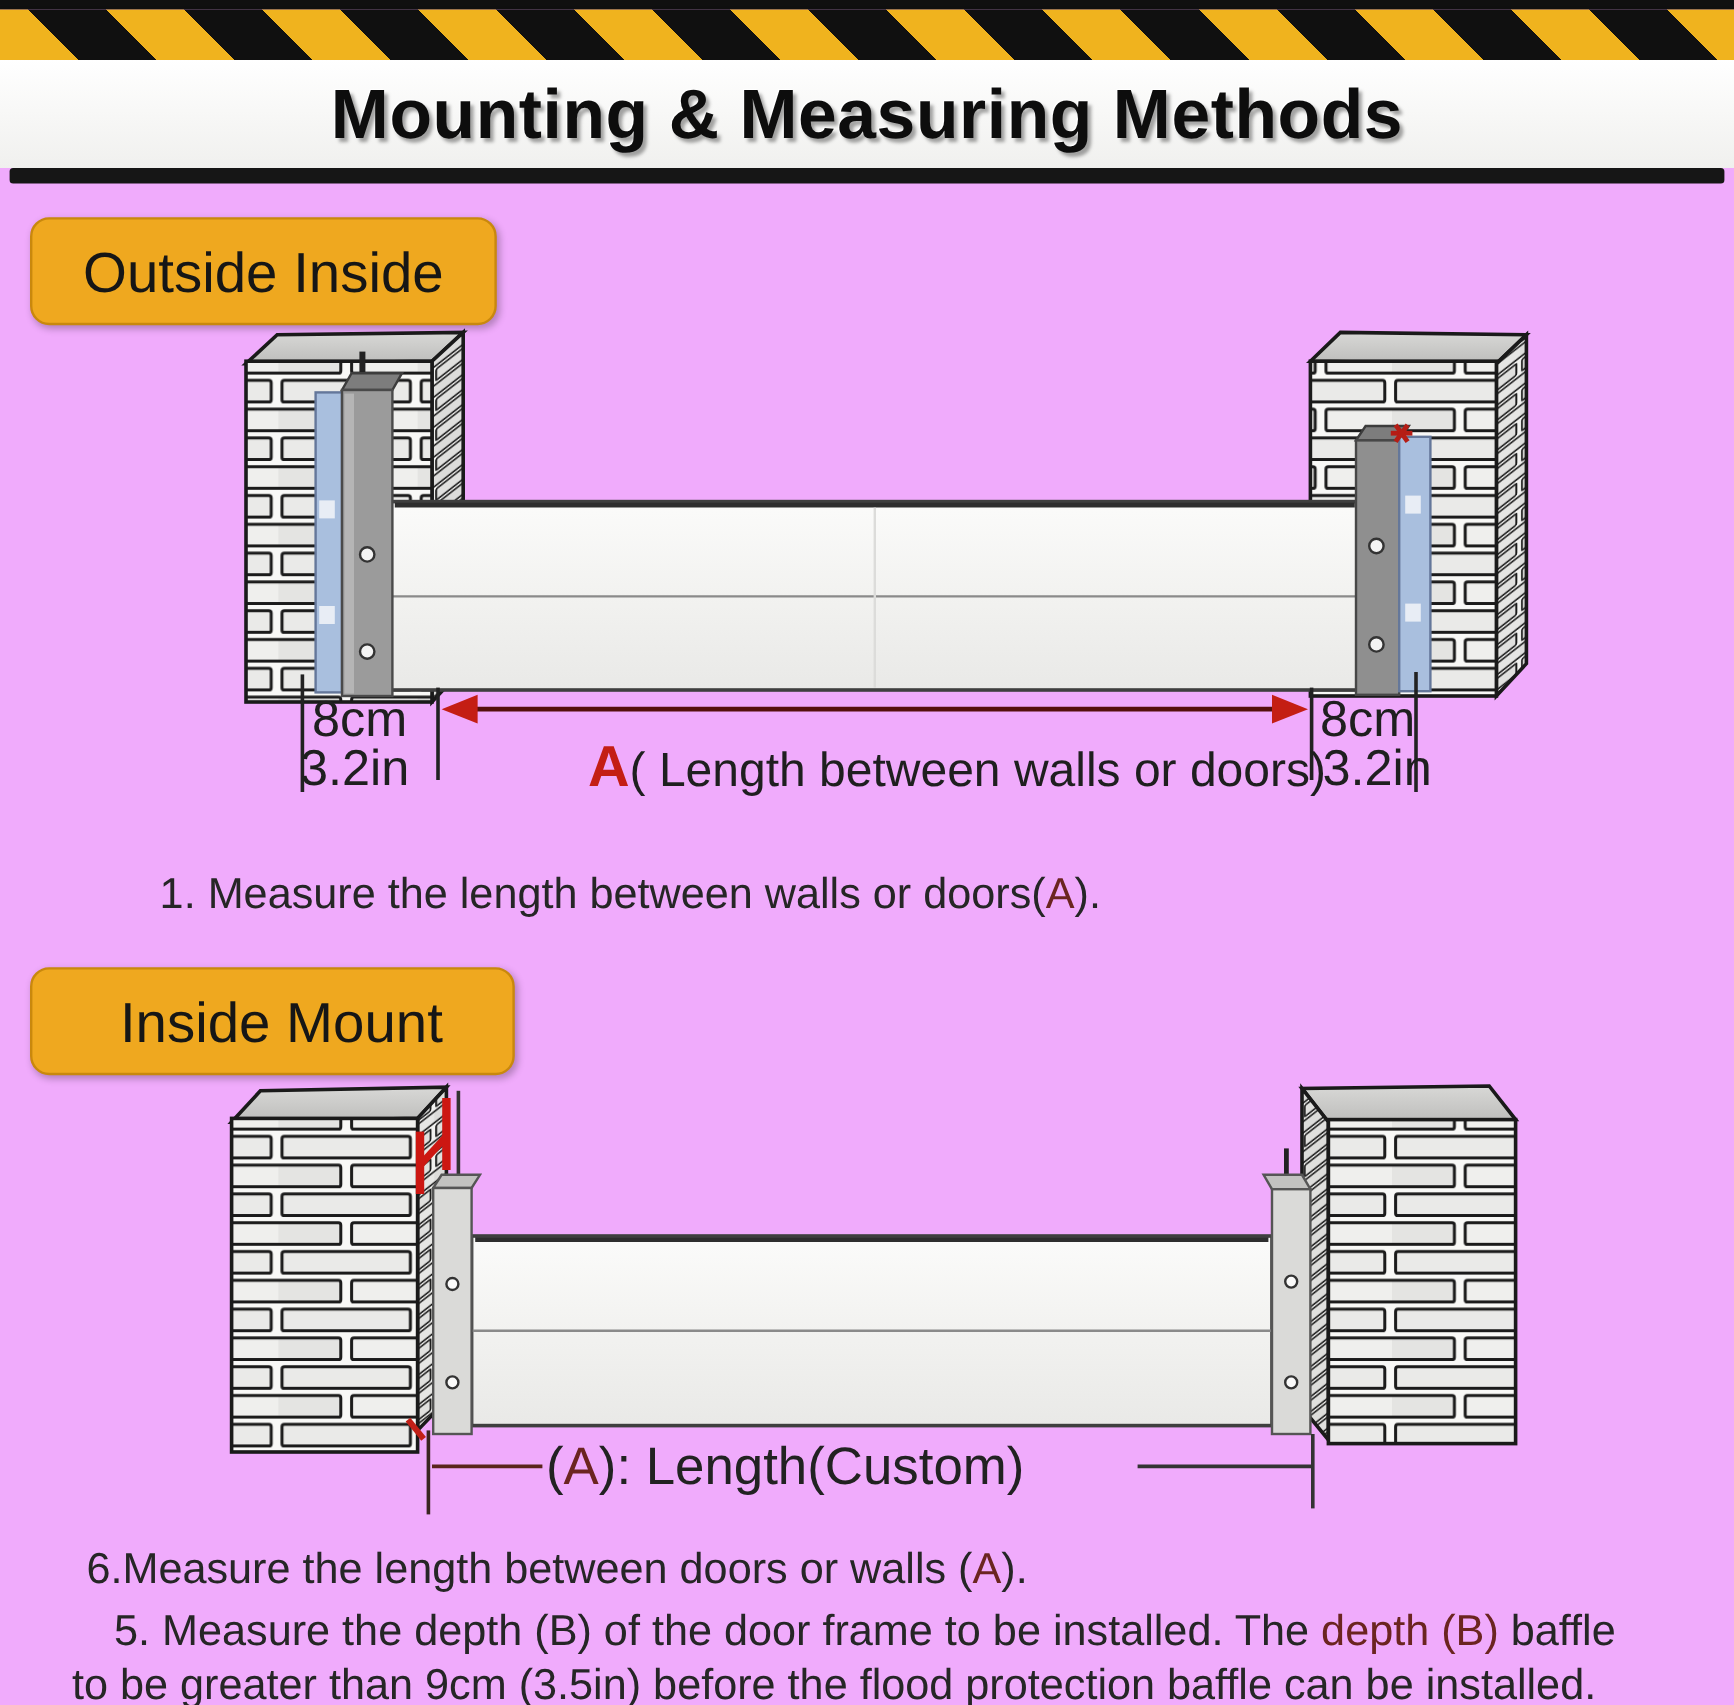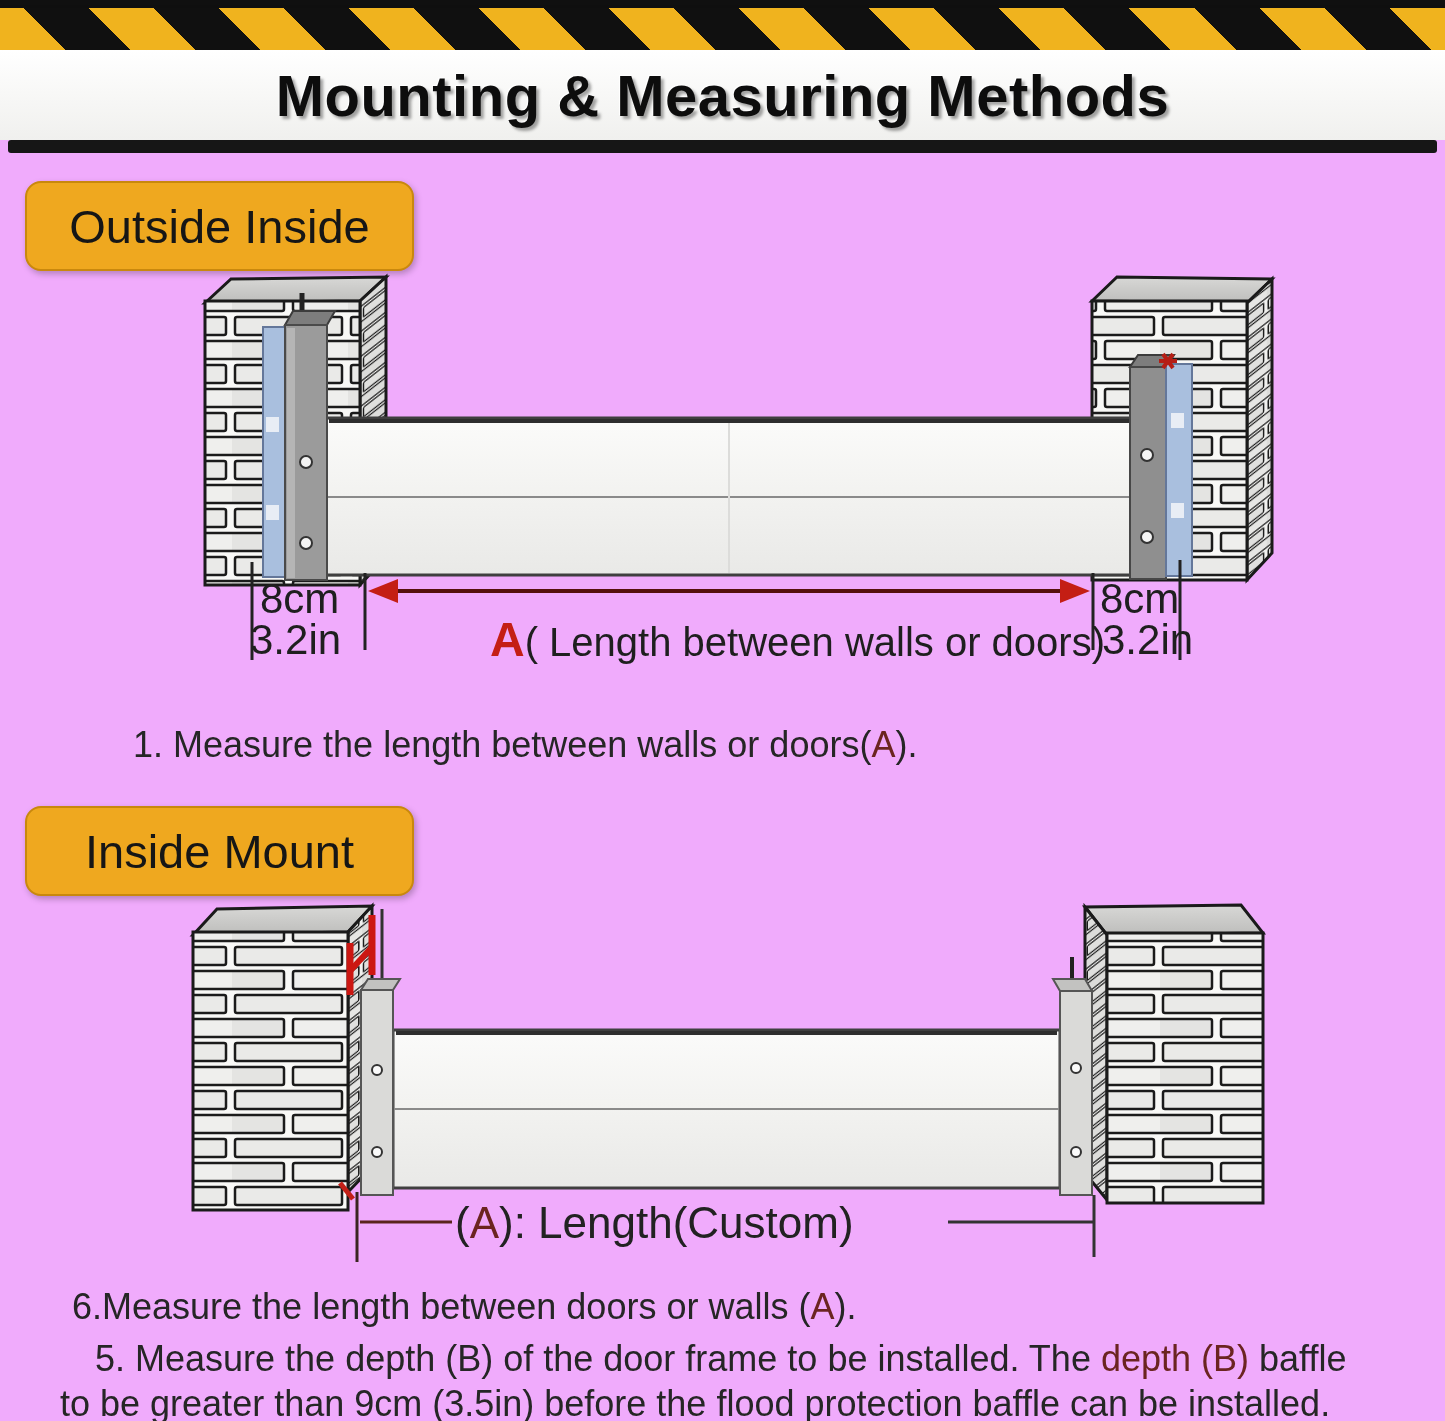--- a/index.html
+++ b/index.html
@@ -25,21 +25,21 @@
   }
   .bottom-bar{position:absolute;top:140px;left:8px;width:1429px;height:13px;background:#161616;border-radius:3px;}
   
   .badge{
     position:absolute;left:25px;width:385px;height:86px;
     background:#efa81f;border:2px solid #c9880d;border-radius:16px;
     display:flex;align-items:center;justify-content:center;
     font-size:47px;color:#161616;box-shadow:2px 3px 6px rgba(0,0,0,.25);
   }
   #badge-outside{top:181px;}
-  #badge-inside{top:806px;}
+  #badge-inside{top:806px;padding-left:15px;}
   
   .diagram{position:absolute;left:0;width:1445px;pointer-events:none;}
   #svg-outside{top:265px;height:400px;}
   #svg-inside{top:895px;height:395px;}
   
   .meas{position:absolute;font-size:42px;color:#1f1f1f;white-space:nowrap;}
   #o-left-cm{left:260px;top:575px;}
   #o-left-in{left:250px;top:616px;}
   #o-right-cm{left:1100px;top:575px;}
   #o-right-in{left:1102px;top:616px;}

